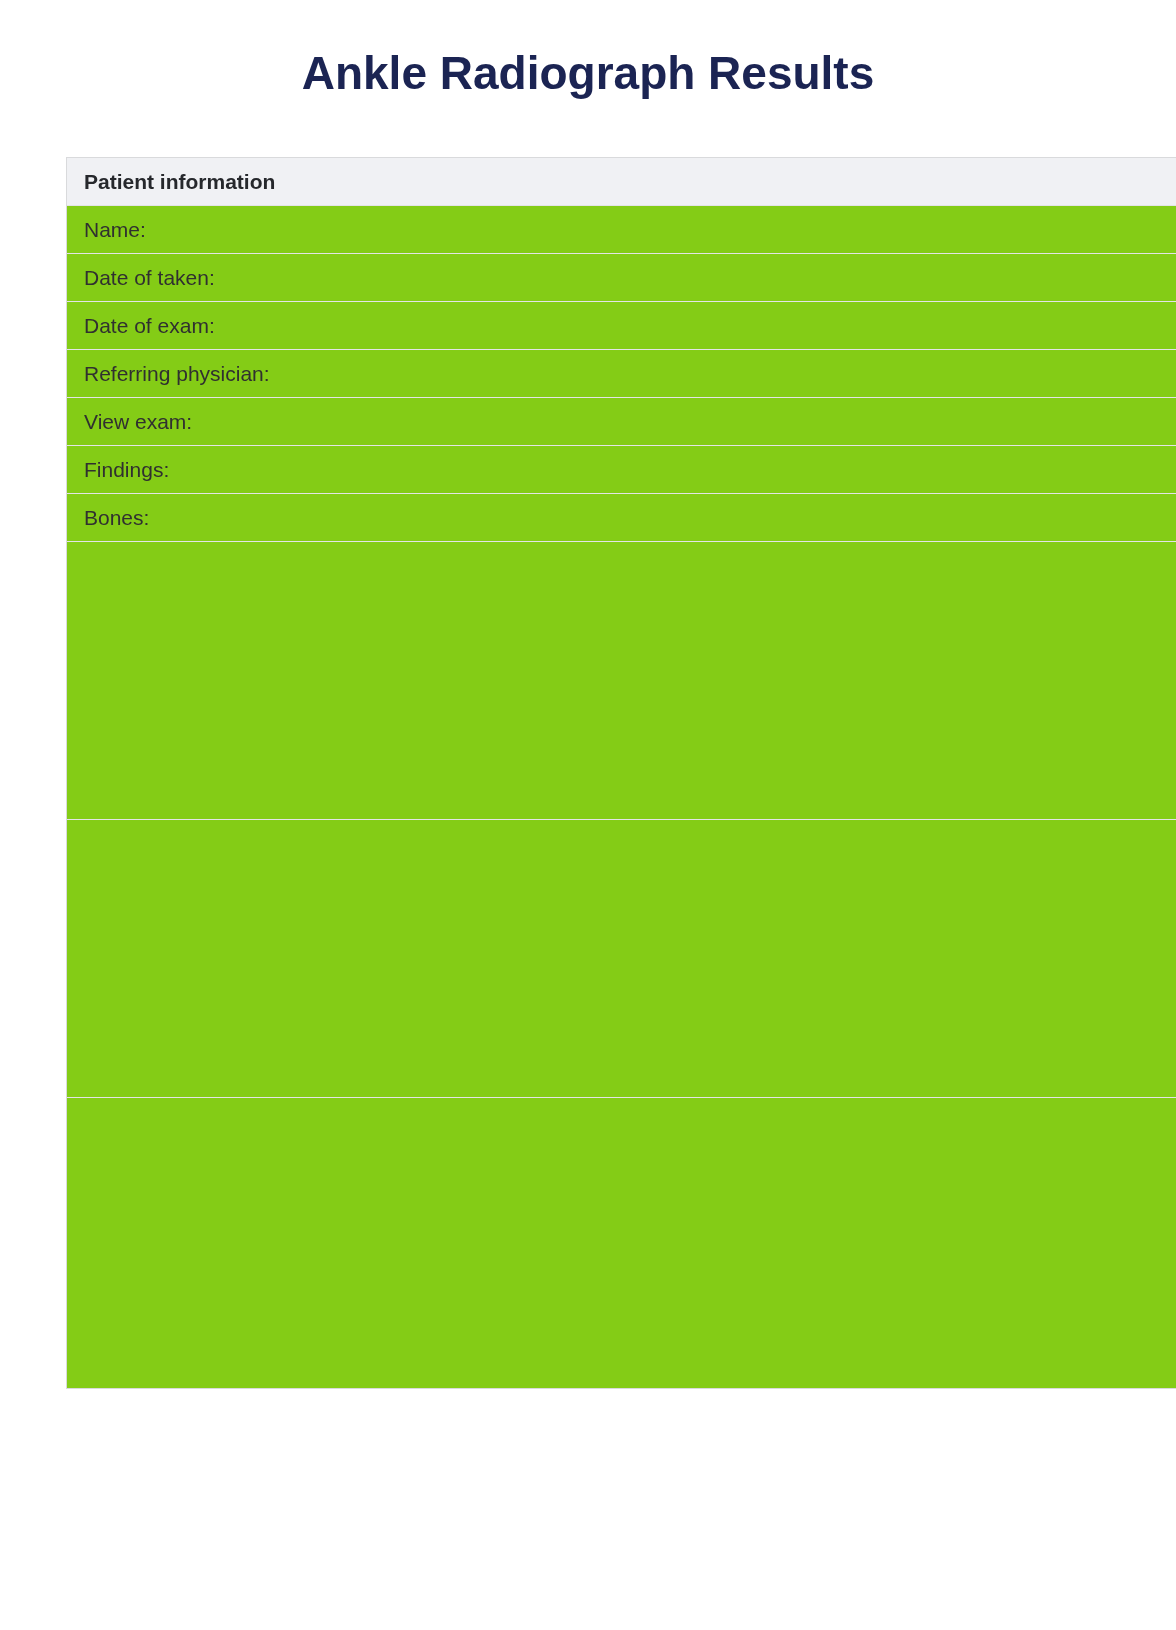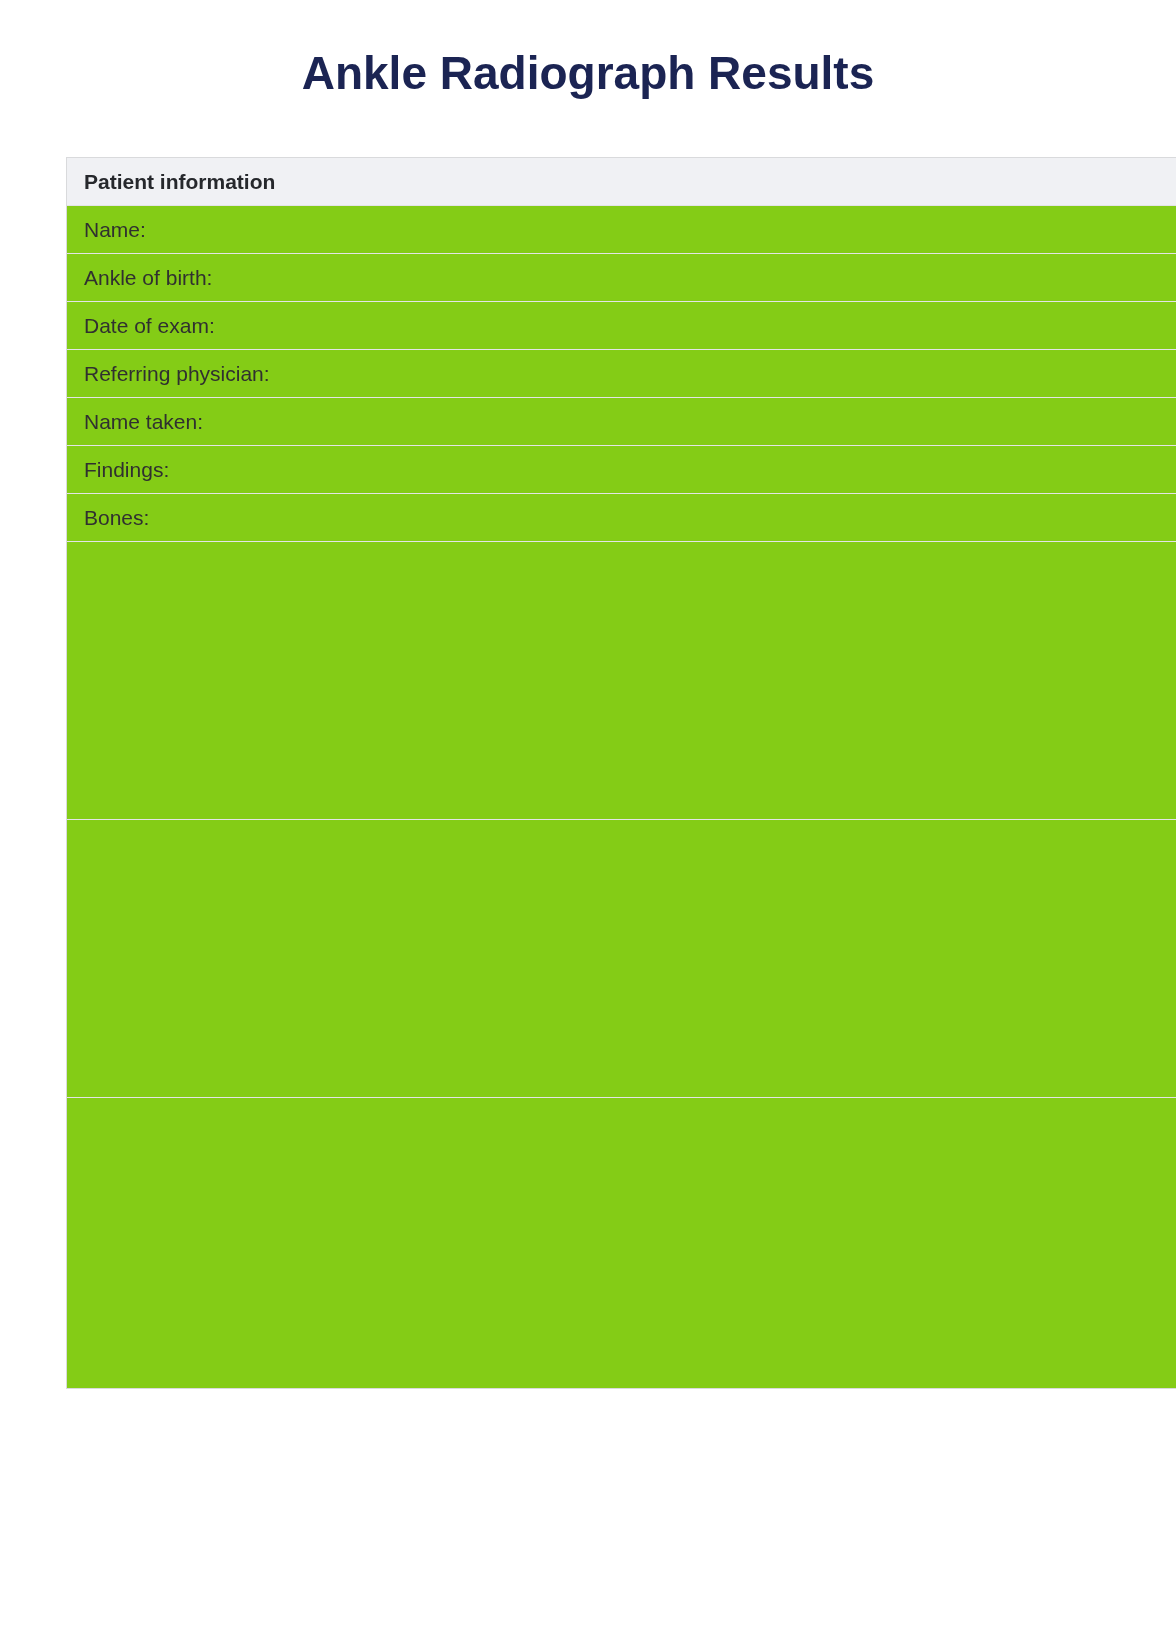--- a/index.html
+++ b/index.html
@@ -69,30 +69,30 @@
   <h1 class="title">Ankle Radiograph Results</h1>
 
   <div class="form-table" id="form-table">
       <div class="row section">
         <span class="label">Patient information</span>
       </div>
       <div class="row field">
         <span class="label">Name:</span>
       </div>
       <div class="row field">
-        <span class="label">Ankle of birth:</span>
+        <span class="label">Date of taken:</span>
       </div>
       <div class="row field">
         <span class="label">Date of exam:</span>
       </div>
       <div class="row field">
         <span class="label">Referring physician:</span>
       </div>
       <div class="row field">
-        <span class="label">Name taken:</span>
+        <span class="label">View exam:</span>
       </div>
       <div class="row field">
         <span class="label">Findings:</span>
       </div>
       <div class="row field">
         <span class="label">Bones:</span>
       </div>
       <div class="row blank"></div>
       <div class="row blank"></div>
       <div class="row blank"></div>

